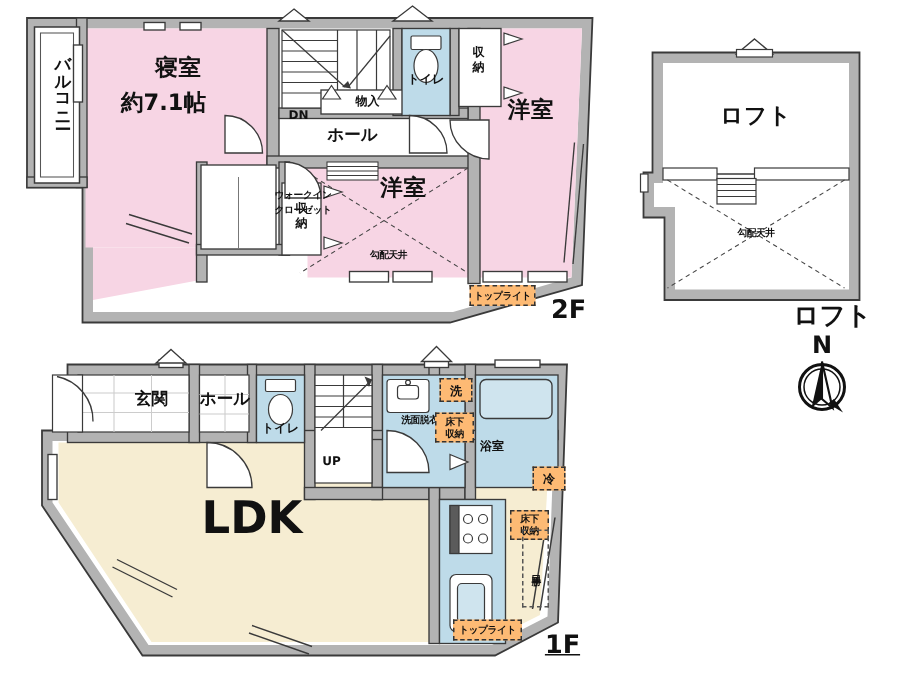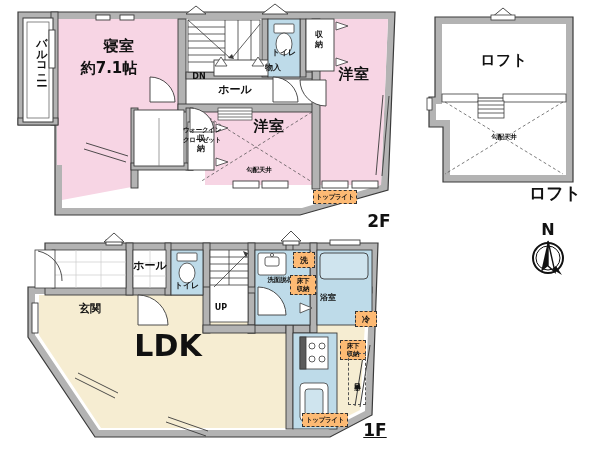--- a/index.html
+++ b/index.html
@@ -159,29 +159,29 @@
     <div class="lbl lbl-room" style="left:316px;top:66px;width:76px;">洋室</div>
 
     <div class="lbl lbl-room" style="left:232px;top:118px;width:74px;">洋室</div>
     <div class="lbl lbl-xxs" style="left:226px;top:167px;width:66px;">勾配天井</div>
 
     <div class="lbl lbl-sm" style="left:196px;top:84px;width:78px;">ホール</div>
     <div class="lbl lbl-xs" style="left:268px;top:48px;width:32px;">トイレ</div>
     <div class="lbl lbl-xxs" style="left:135px;top:126px;width:48px;line-height:1.5;margin-left:43px;">ウォークイン<br>クローゼット</div>
     <div class="lbl lbl-xs" style="left:190px;top:134px;width:22px;line-height:1.3;">収<br>納</div>
     <div class="lbl lbl-xs" style="left:308px;top:30px;width:22px;line-height:1.3;">収<br>納</div>
-    <div class="lbl lbl-xs" style="left:216px;top:63px;width:58px;margin-left:28px;">物入</div>
+    <div class="lbl lbl-xs" style="left:216px;top:63px;width:58px;">物入</div>
     <div class="lbl lbl-xs" style="left:186px;top:72px;width:26px;">DN</div>
 
     <div class="dashbox lbl-xxs" style="position:absolute;left:313px;top:190px;width:44px;height:14px;">トップライト</div>
 
-    <div class="lbl lbl-floor" style="left:364px;top:198px;width:30px;margin-top:14px;">2F</div>
+    <div class="lbl lbl-floor" style="left:364px;top:198px;width:30px;">2F</div>
   </div>
 
-  <div class="abs" style="left:425px;top:2px;width:175px;height:205px;">
+  <div class="abs" style="left:425px;top:20px;width:175px;height:205px;">
     <svg width="175" height="205">
 
       <polygon points="10,15 148,15 148,180 18,180 18,125 4,125 4,95 10,95" fill="#b3b3b3" stroke="#3a3a3a" stroke-width="1.2"></polygon>
 
       <polygon points="17,22 141,22 141,173 25,173 25,118 11,118 11,102 17,102" fill="#ffffff"></polygon>
 
       <line x1="17" y1="96" x2="141" y2="96" stroke="#3a3a3a" stroke-width="1"></line>
 
       <rect x="17" y="92" width="36" height="8" fill="#ffffff" stroke="#3a3a3a" stroke-width="0.8"></rect>
       <rect x="78" y="92" width="63" height="8" fill="#ffffff" stroke="#3a3a3a" stroke-width="0.8"></rect>
@@ -335,21 +335,21 @@
       </g>
 
       <g stroke="#3a3a3a" stroke-width="0.9" fill="#ffffff">
         <polygon points="114,8 124,17 104,17"></polygon>
         <polygon points="291,6 301,16 281,16"></polygon>
       </g>
 
       <polygon points="300,78 312,83 300,88" fill="#ffffff" stroke="#3a3a3a" stroke-width="0.8"></polygon>
     </svg>
 
-    <div class="lbl lbl-sm" style="left:60px;top:35px;width:60px;margin-top:43px;">玄関</div>
+    <div class="lbl lbl-sm" style="left:71px;top:35px;width:60px;">玄関</div>
     <div class="lbl lbl-sm" style="left:128px;top:35px;width:44px;">ホール</div>
     <div class="lbl lbl-xs" style="left:172px;top:56px;width:30px;">トイレ</div>
     <div class="lbl lbl-xs" style="left:208px;top:78px;width:26px;">UP</div>
 
     <div class="lbl" style="left:118px;top:104px;width:100px;font-size:30px;font-weight:700;">LDK</div>
 
     <div class="lbl lbl-xxs" style="left:254px;top:52px;width:58px;">洗面脱衣室</div>
     <div class="lbl lbl-xs" style="left:304px;top:68px;width:48px;">浴室</div>
 
     <div class="dashbox lbl-xs" style="position:absolute;left:293px;top:27px;width:22px;height:16px;">洗</div>

